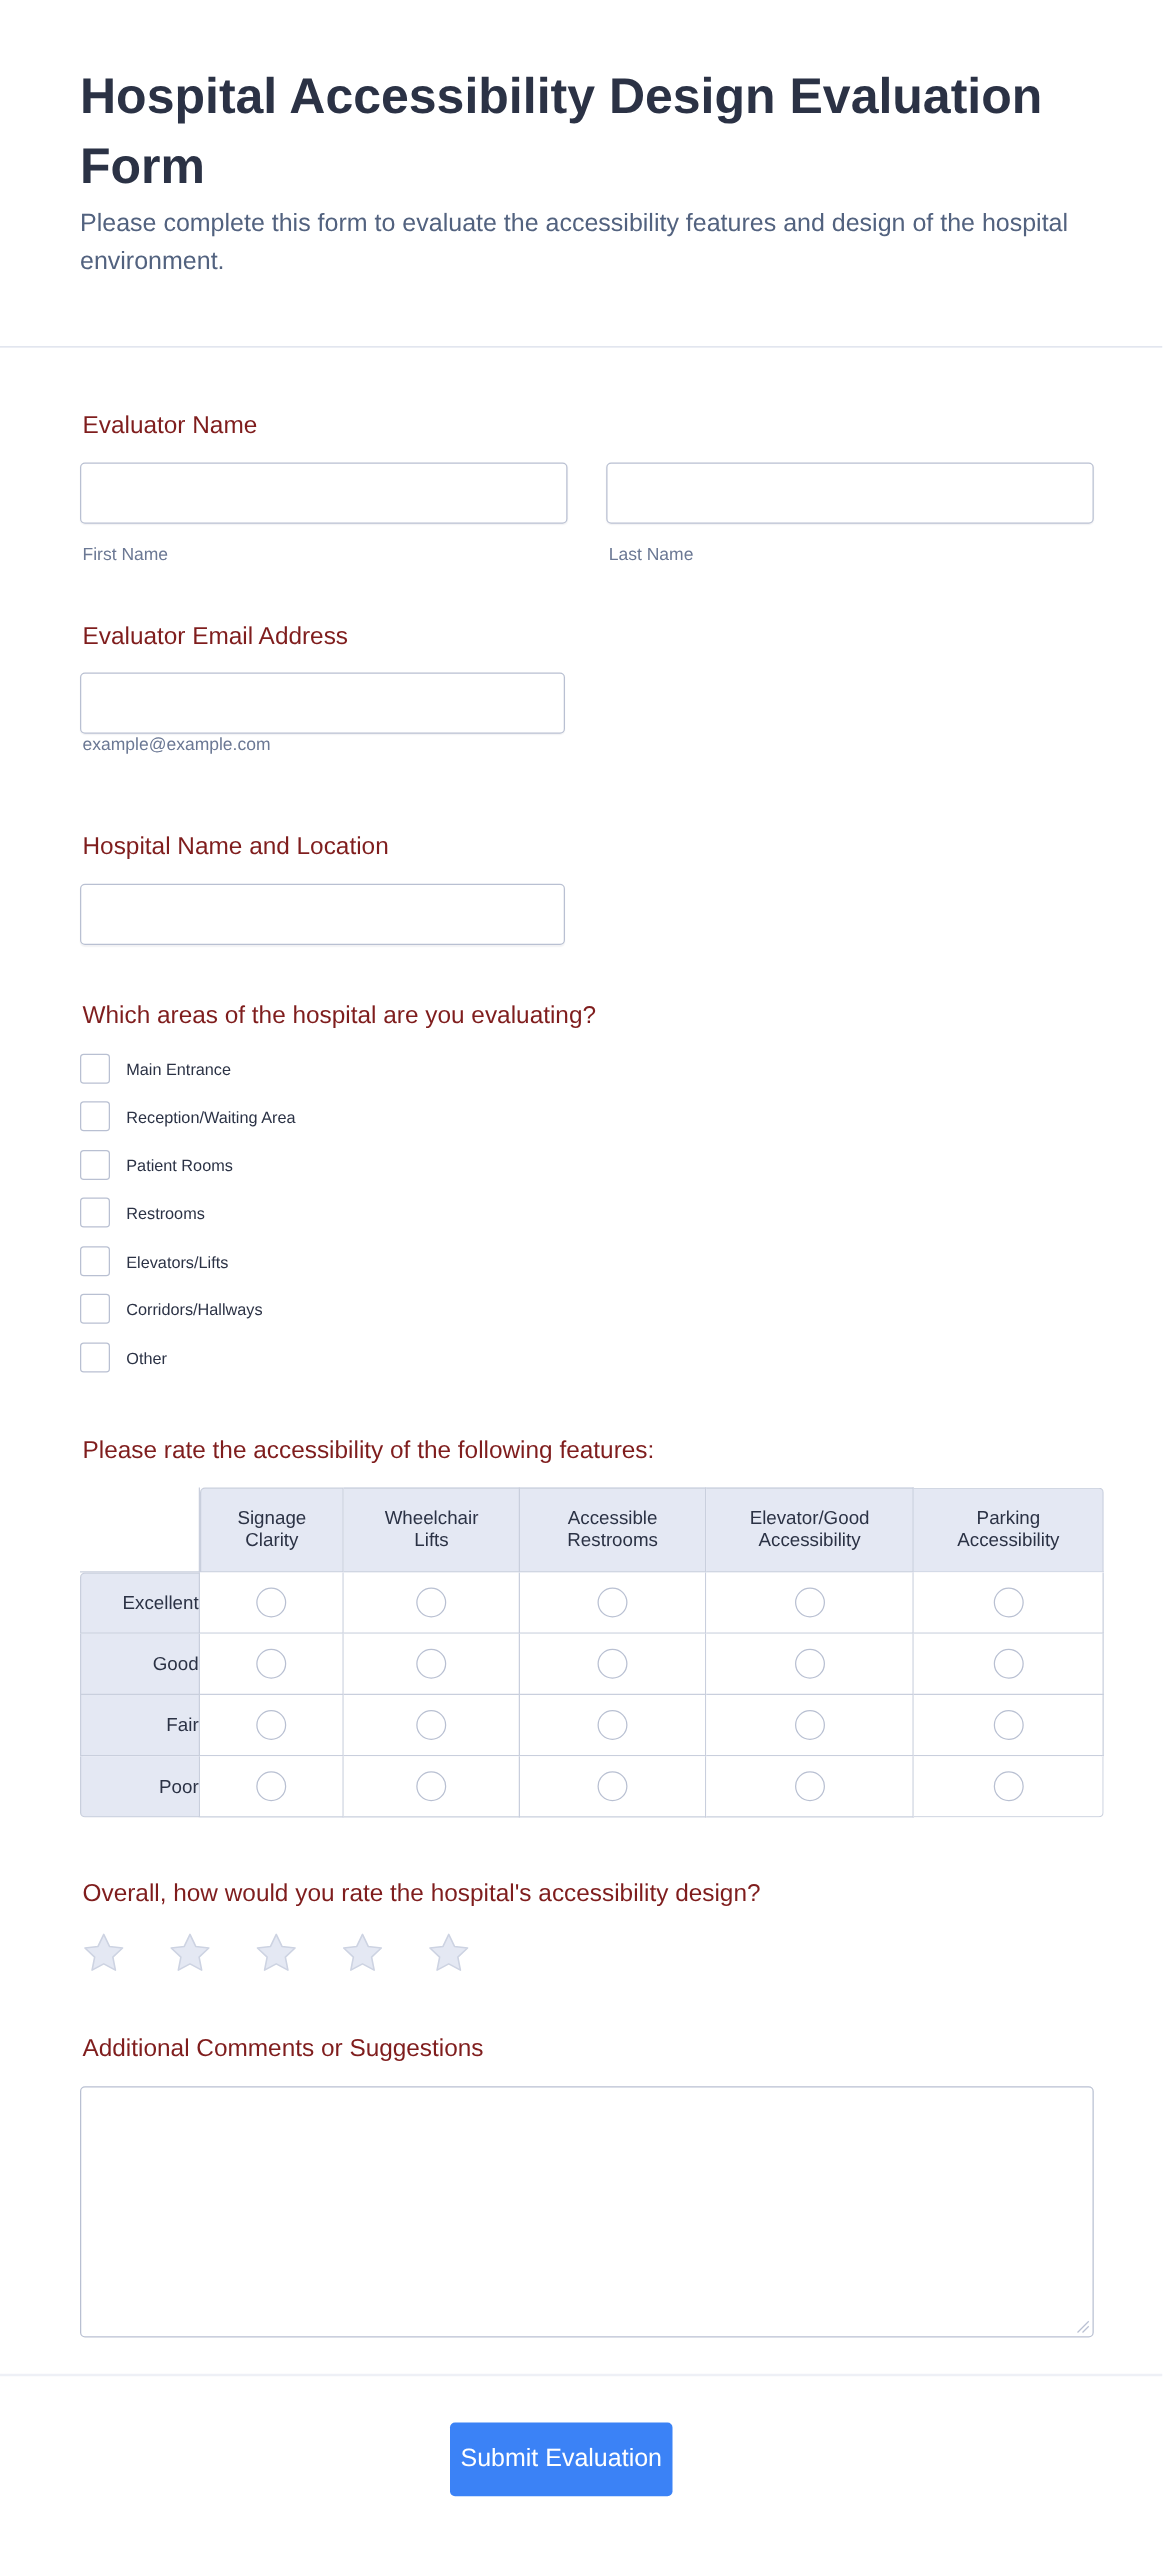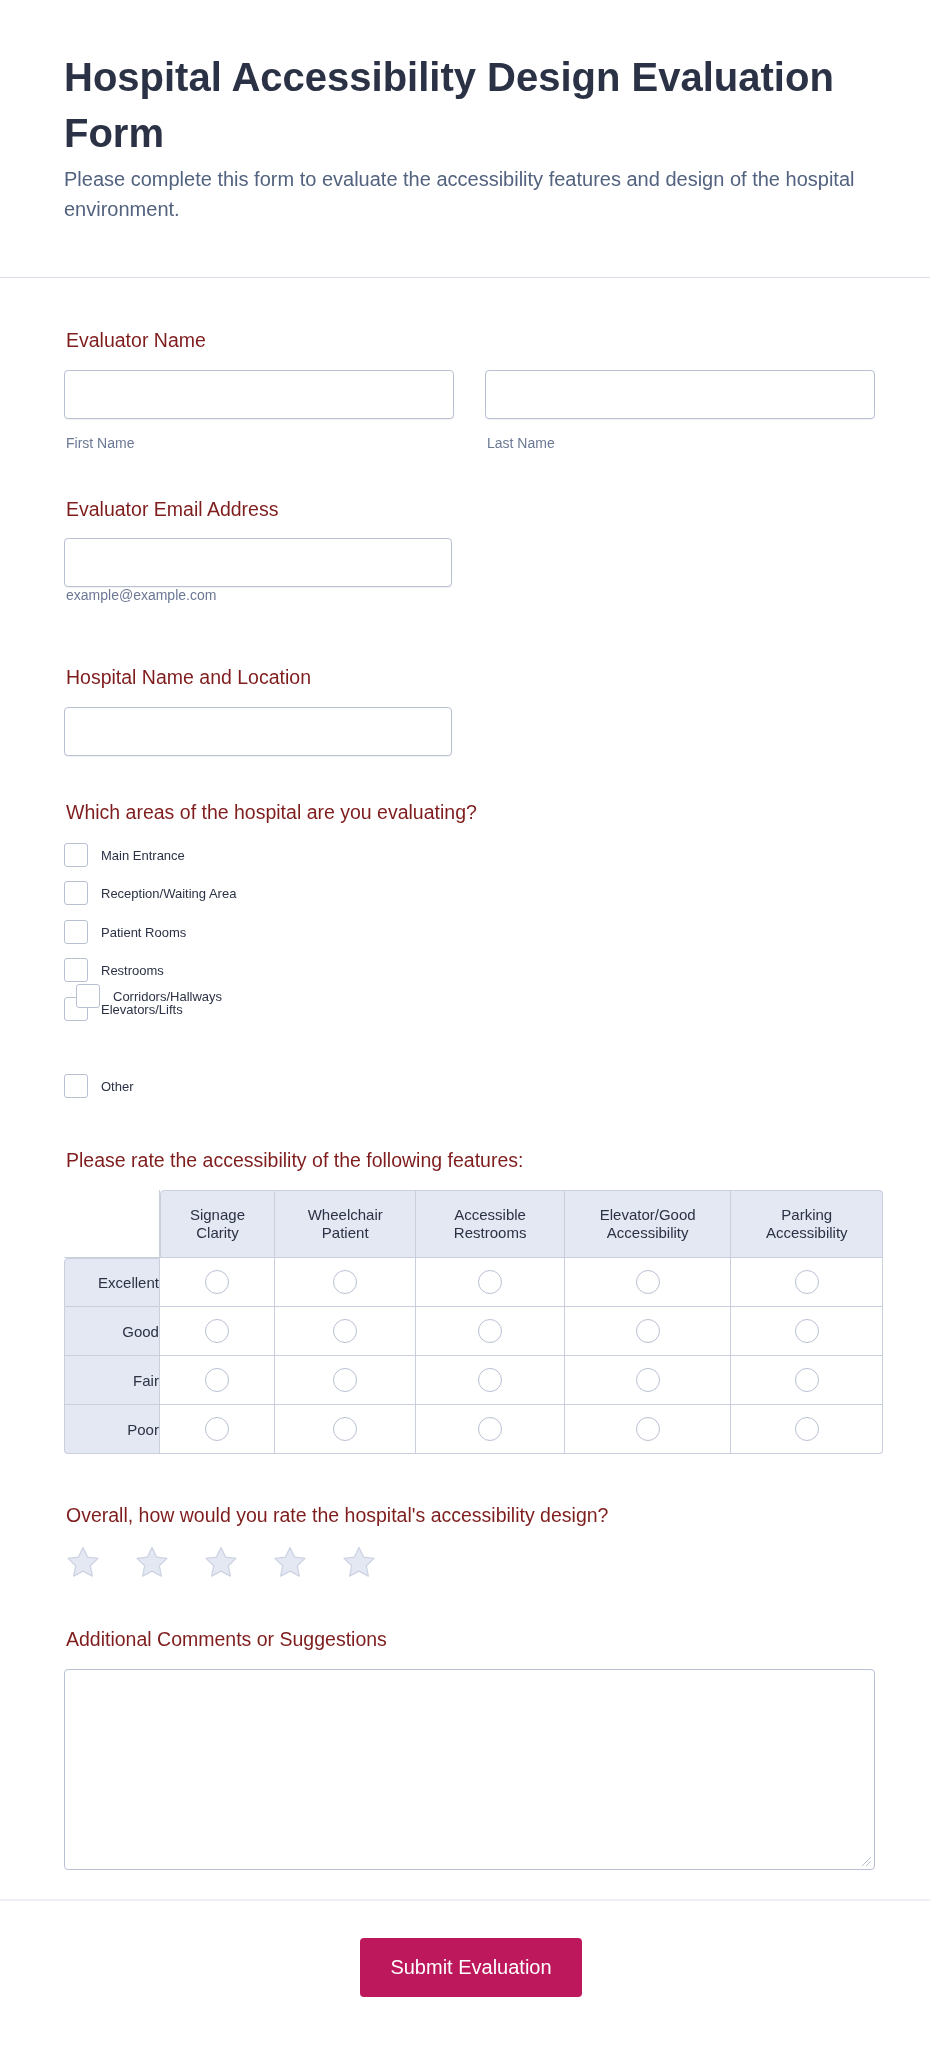--- a/index.html
+++ b/index.html
@@ -33,21 +33,21 @@
   .matrix tbody th.row-label { background: #e4e8f3; text-align: right; padding-left: 14px; font-size: 15px; font-weight: 400; color: #2b3245; border-left: 1px solid #c9cfdd; }
   .matrix tbody tr:first-child th.row-label { border-top-left-radius: 4px; border-top: 1px solid #c9cfdd; }
   .matrix tbody tr:last-child th.row-label { border-bottom-left-radius: 4px; }
   .matrix tbody tr:last-child td:last-child { border-bottom-right-radius: 4px; }
   .radio { display: inline-block; width: 24px; height: 24px; border: 1px solid #b9c0d2; border-radius: 50%; background: #fff; vertical-align: middle; cursor: pointer; }
 
   .stars { position: absolute; left: 63px; top: 1544px; display: flex; }
   .star { width: 40px; height: 38px; margin-right: 29px; cursor: pointer; }
 
   .footer-divider { position: absolute; left: 0; top: 1899px; width: 930px; height: 2px; background: #eef0f6; }
-  .submit { position: absolute; left: 360px; top: 1938px; width: 222px; height: 59px; background: #be185d; border: none;
+  .submit { position: absolute; left: 360px; top: 1938px; width: 178px; height: 59px; background: #3b82f6; border: none;
             border-radius: 4px; color: #ffffff; font-size: 20px; font-family: "Liberation Sans", sans-serif; cursor: pointer; }
 </style>
 </head>
 <body>
 
 <div class="header">
   <h1 class="title">Hospital Accessibility Design Evaluation Form</h1>
   <p class="desc">Please complete this form to evaluate the accessibility features and design of the hospital environment.</p>
 </div>
 
@@ -79,21 +79,21 @@
     <span class="cb-text">Patient Rooms</span>
   </div>
   <div class="cb-row" style="top:957px;">
     <span class="cb-box"></span>
     <span class="cb-text">Restrooms</span>
   </div>
   <div class="cb-row" style="top:996px;">
     <span class="cb-box"></span>
     <span class="cb-text">Elevators/Lifts</span>
   </div>
-  <div class="cb-row" style="top:983px;margin-left:12px;">
+  <div class="cb-row" style="top:1034px;">
     <span class="cb-box"></span>
     <span class="cb-text">Corridors/Hallways</span>
   </div>
   <div class="cb-row" style="top:1073px;">
     <span class="cb-box"></span>
     <span class="cb-text">Other</span>
   </div>
 </div>
 
 <label class="label" style="top:1148px;">Please rate the accessibility of the following features:</label>
@@ -103,21 +103,21 @@
       <col style="width:114px">
       <col style="width:140px">
       <col style="width:147px">
       <col style="width:165px">
       <col style="width:150px">
   </colgroup>
   <thead>
     <tr>
       <th class="corner"></th>
       <th class="first-col"><span>Signage</span><br><span>Clarity</span></th>
-      <th><span>Wheelchair</span><br><span>Patient</span></th>
+      <th><span>Wheelchair</span><br><span>Lifts</span></th>
       <th><span>Accessible</span><br><span>Restrooms</span></th>
       <th><span>Elevator/Good</span><br><span>Accessibility</span></th>
       <th class="last-col"><span>Parking</span><br><span>Accessibility</span></th>
     </tr>
   </thead>
   <tbody>
     <tr>
       <th class="row-label">Excellent</th>
       <td><span class="radio"></span></td>
       <td><span class="radio"></span></td>

